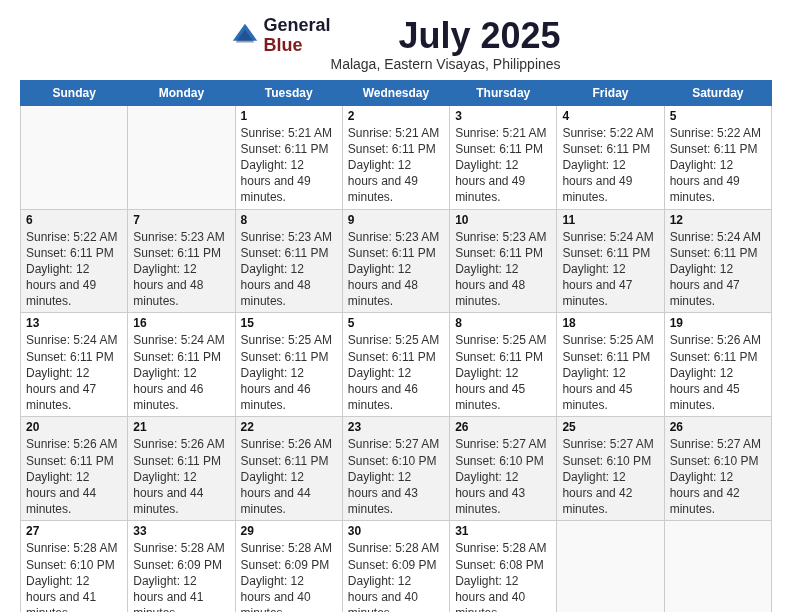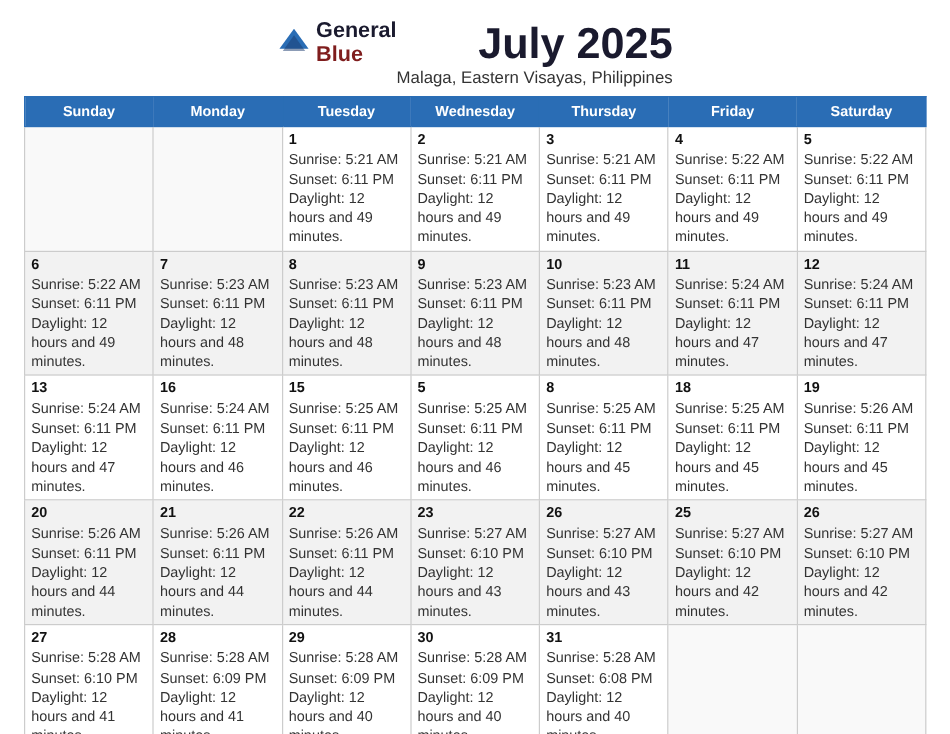--- a/index.html
+++ b/index.html
@@ -255,21 +255,21 @@
             <span class="day-number">26</span>
             <div class="day-info">Sunrise: 5:27 AM<br>Sunset: 6:10 PM<br>Daylight: 12 hours and 42 minutes.</div>
           </td>
         </tr>
         <tr>
           <td>
             <span class="day-number">27</span>
             <div class="day-info">Sunrise: 5:28 AM<br>Sunset: 6:10 PM<br>Daylight: 12 hours and 41 minutes.</div>
           </td>
           <td>
-            <span class="day-number">28</span>
+            <span class="day-number">33</span>
             <div class="day-info">Sunrise: 5:28 AM<br>Sunset: 6:09 PM<br>Daylight: 12 hours and 41 minutes.</div>
           </td>
           <td>
             <span class="day-number">29</span>
             <div class="day-info">Sunrise: 5:28 AM<br>Sunset: 6:09 PM<br>Daylight: 12 hours and 40 minutes.</div>
           </td>
           <td>
             <span class="day-number">30</span>
             <div class="day-info">Sunrise: 5:28 AM<br>Sunset: 6:09 PM<br>Daylight: 12 hours and 40 minutes.</div>
           </td>

